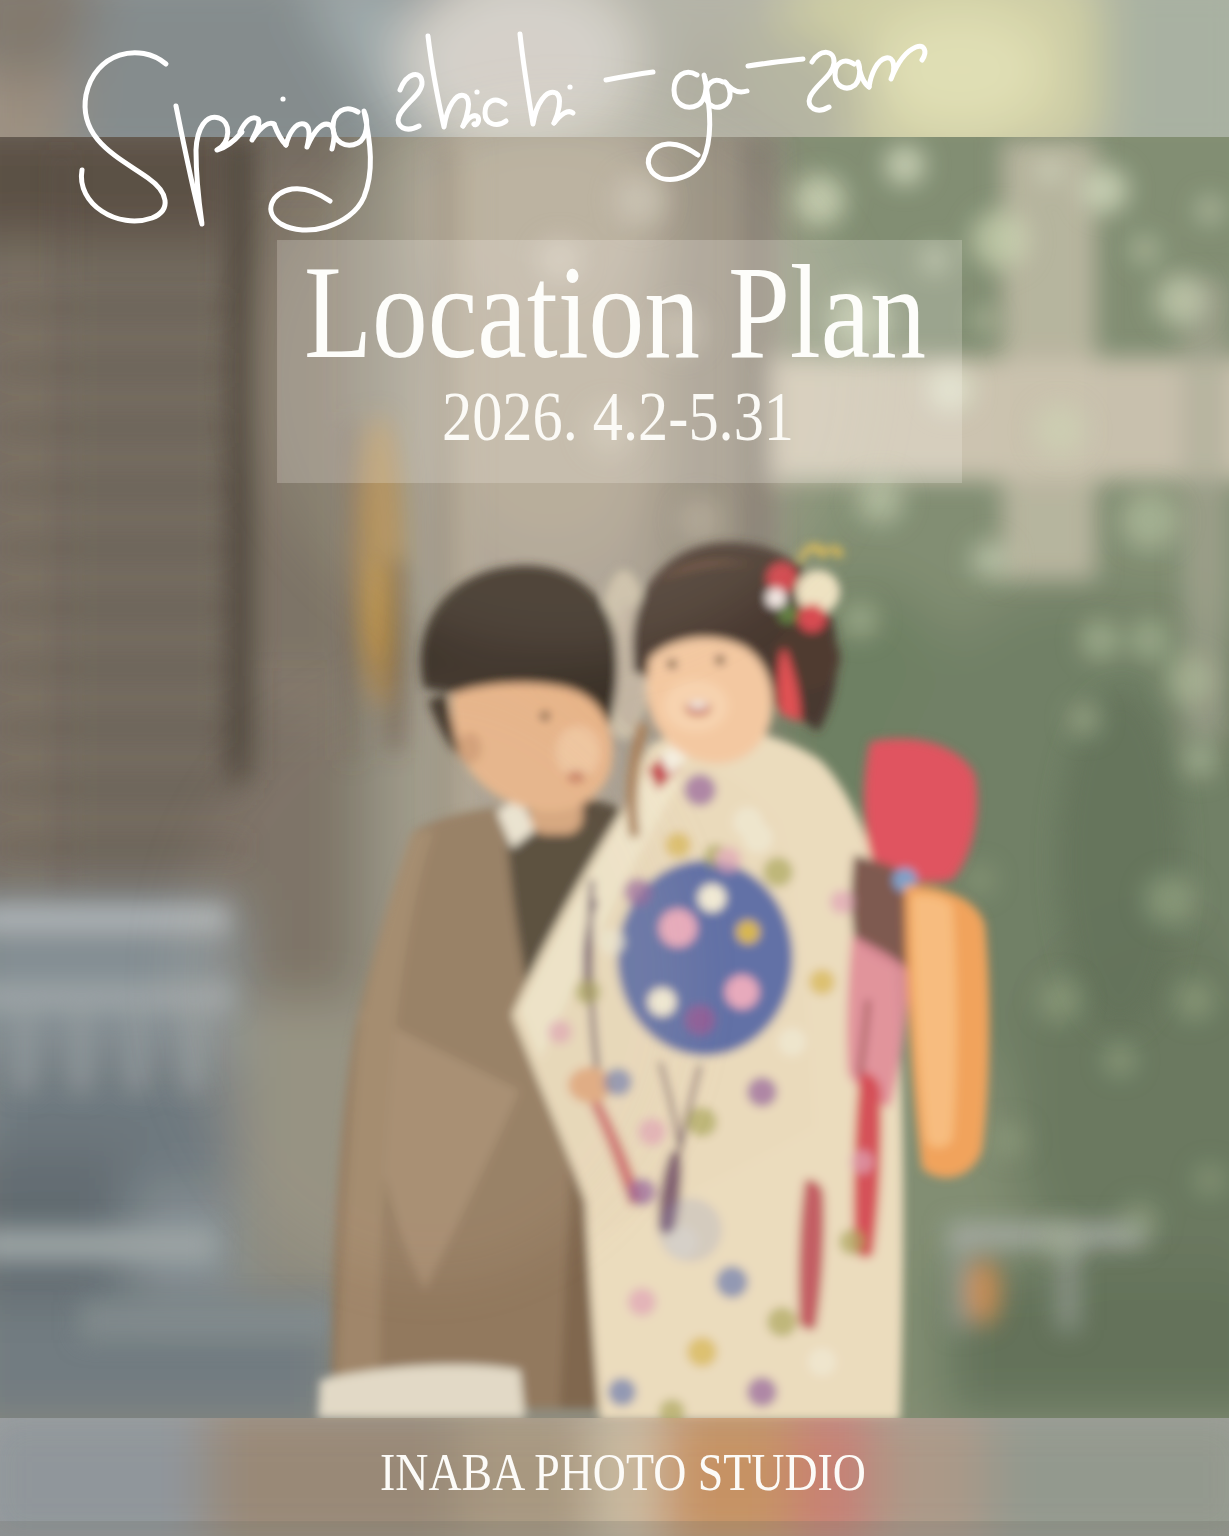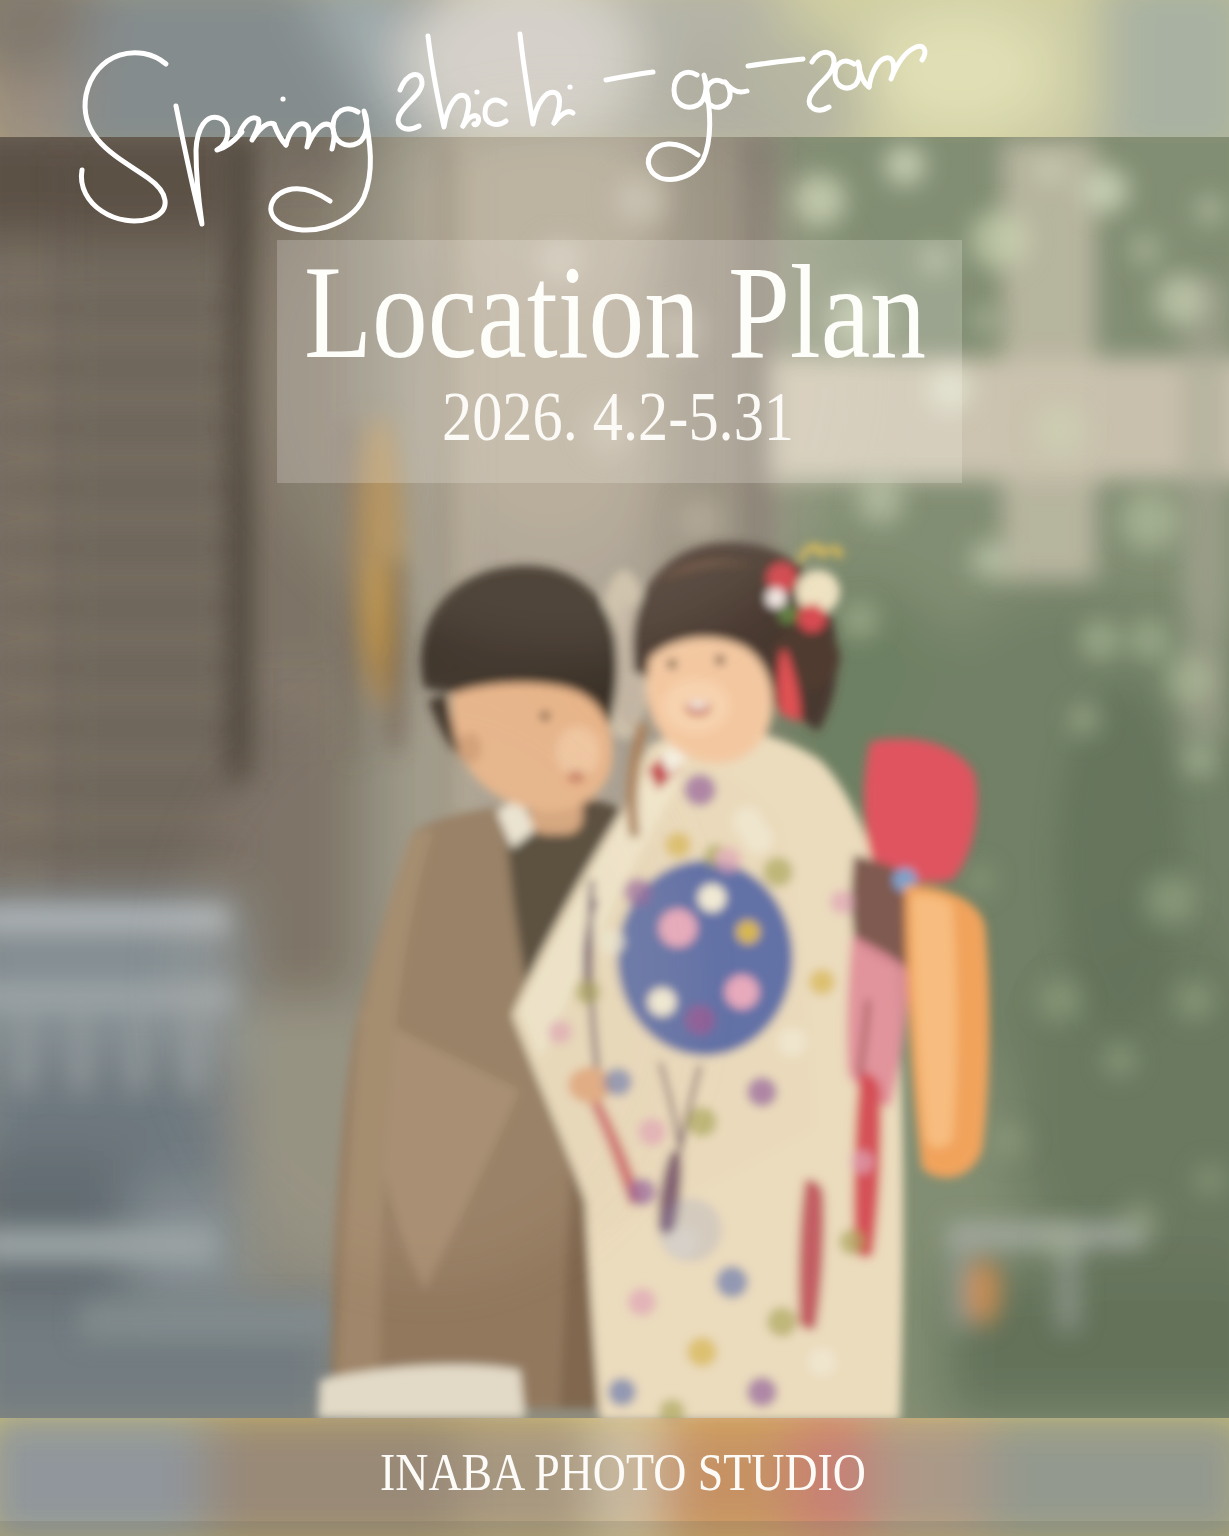--- a/index.html
+++ b/index.html
@@ -1,16 +1,16 @@
 <!DOCTYPE html>
 <html><head>
 <meta charset="utf-8">
 <style>
 html,body{margin:0;padding:0;}
-.page{position:relative;width:1229px;height:1536px;overflow:hidden;background:#fde047;}
+.page{position:relative;width:1229px;height:1536px;overflow:hidden;background:#a3a3a3;}
 svg{display:block;}
 </style>
 </head>
 <body>
 <div class="page">
 <svg width="1229" height="1536" viewBox="0 0 1229 1536" xmlns="http://www.w3.org/2000/svg">
 <defs>
 <filter id="bblur" x="-40%" y="-40%" width="180%" height="180%">
           <feGaussianBlur stdDeviation="26"></feGaussianBlur>
         </filter>

